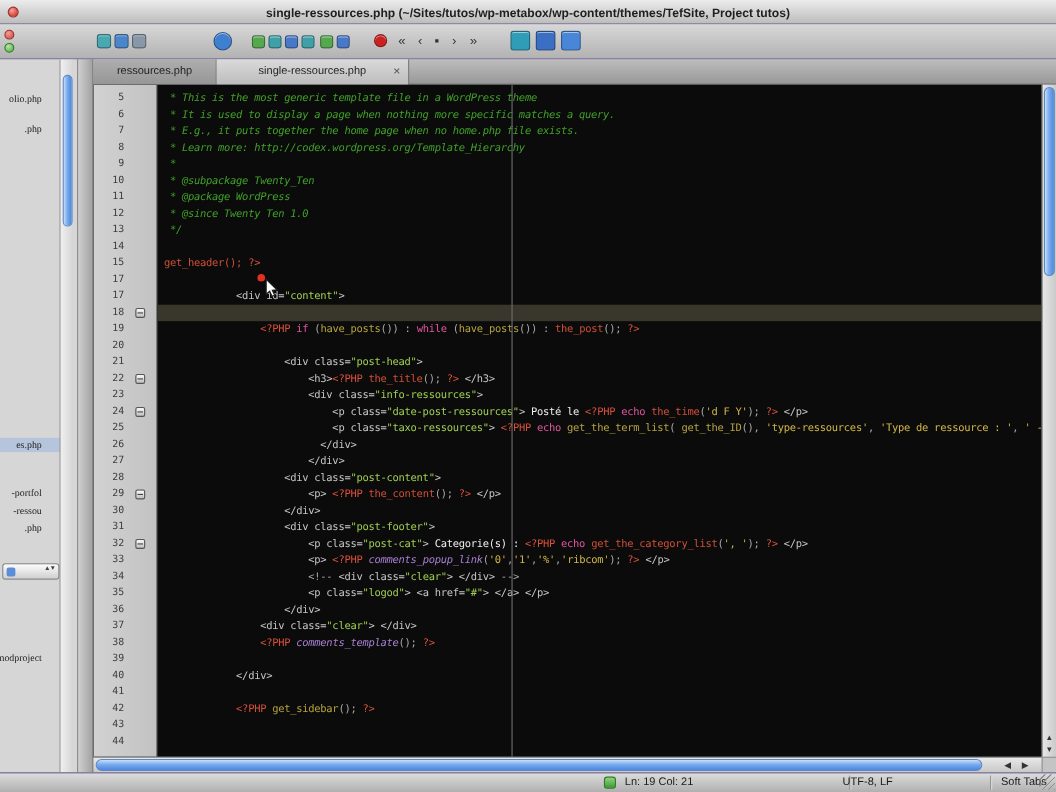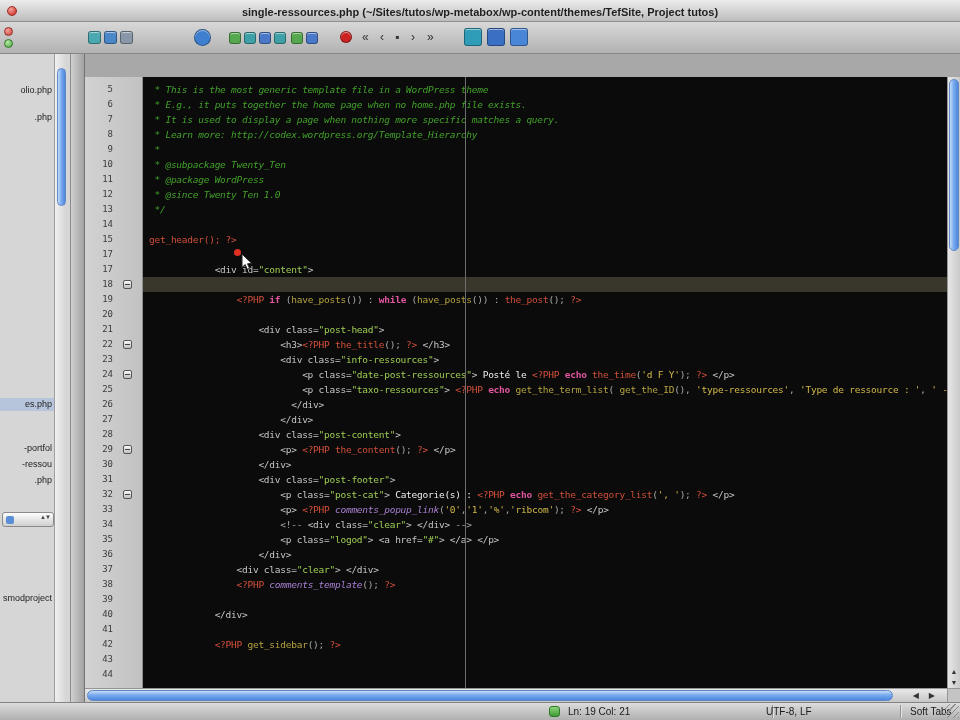--- a/index.html
+++ b/index.html
@@ -26,22 +26,22 @@
     border:1px solid rgba(0,0,0,.35); box-shadow:inset 0 1px 0 rgba(255,255,255,.5); }
   .tbicon.round { border-radius:50%; }
   .tbicon.glyph { border:none; box-shadow:none; background:none; color:#333; font-size:12px; line-height:14px; width:auto; height:auto; }
 
   
   .main { position:absolute; left:0; top:54px; width:960px; height:648px; background:#a8a8a8; }
 
   
   .drawer { position:absolute; left:0; top:0; width:70px; height:648px;
     background:#d6d6d6; overflow:hidden; }
-  .drawer-item { position:absolute; right:18px; white-space:nowrap; font-size:9px;
-    color:#222; line-height:13px; }
+  .drawer-item { position:absolute; right:32px; white-space:nowrap; font-size:9px;
+    color:#222; line-height:13px;font-family:Liberation Serif, serif; }
   .drawer-sel { position:absolute; left:0; right:14px; height:13px; background:#b7c5dc; }
   .drawer-scrollbar { position:absolute; left:54px; top:0; bottom:0; width:13px;
     background:linear-gradient(90deg,#f0f0f0,#d4d4d4); border-left:1px solid #9e9e9e; }
   .aqua-v { background:linear-gradient(90deg,#c6ddf8,#79abef 45%,#4e86dd);
     border:1px solid #5f88c5; border-radius:5px; }
   .aqua-h { background:linear-gradient(180deg,#c6ddf8,#79abef 45%,#4e86dd);
     border:1px solid #5f88c5; border-radius:6px; }
   .drawer-thumb { position:absolute; left:2px; top:14px; width:9px; height:138px; }
   .drawer-popup { position:absolute; left:2px; top:458px; width:52px; height:15px;
     background:linear-gradient(#fdfdfd,#cfcfcf); border:1px solid #8a8a8a; border-radius:3px; }
@@ -75,21 +75,21 @@
   .foldbox::after { content:""; position:absolute; left:1px; right:1px; top:3px; height:1px; background:#444; }
   .code { position:absolute; left:58px; top:0; right:0; bottom:0; padding-top:5px;
     overflow:hidden; font-family:"DejaVu Sans Mono",monospace; font-size:9.5px;
     line-height:15px; letter-spacing:-0.25px; }
   .codeline { height:15px; white-space:pre; padding-left:6px; }
   .codeline.current { background:#39362b; }
   .wrapguide { position:absolute; left:380px; top:0; bottom:0; width:1px; background:#6e6e6e; }
 
   .c-cm{color:#41a02a;font-style:italic}
   .c-pd{color:#d7503c}
-  .c-kw{color:#e0559f;font-weight:bold}
+  .c-kw{color:#e0559f;font-weight:normal}
   .c-fn{color:#cf4f38}
   .c-fy{color:#b5a33f}
   .c-fv{color:#a77fd1;font-style:italic}
   .c-st{color:#9fce53}
   .c-sy{color:#d2b748}
   .c-tg{color:#c6c6c6}
   .c-pl{color:#a8a8a8}
   .c-tx{color:#ededed}
 
   
@@ -178,20 +178,29 @@
         <div class="drawer-thumb aqua-v"></div>
       </div>
       <div class="drawer-popup">
         <span class="pp-ic"></span>
         <span class="pp-ar">▲▼</span>
       </div>
     </div>
 
     <div class="edge"></div>
 
+    <div class="tabbar">
+      <div class="tab t1">
+        <span>ressources.php</span>
+      </div>
+      <div class="tab t2">
+        <span>single-ressources.php</span>
+        <span class="tab-close">×</span>
+      </div>
+    </div>
 
     <div class="editor">
       <div class="gutter">
           <div class="gline">
             <span class="lnum">5</span>
             <span class="lfold"></span>
           </div>
           <div class="gline">
             <span class="lnum">6</span>
             <span class="lfold"></span>
@@ -354,22 +363,22 @@
             <span class="lnum">43</span>
             <span class="lfold"></span>
           </div>
           <div class="gline">
             <span class="lnum">44</span>
             <span class="lfold"></span>
           </div>
         </div>
       <div class="code">
           <div class="codeline"><span class="c-cm"> * This is the most generic template file in a WordPress theme</span></div>
+          <div class="codeline"><span class="c-cm"> * It is used to display a page when nothing more specific matches a query.</span></div>
           <div class="codeline"><span class="c-cm"> * E.g., it puts together the home page when no home.php file exists.</span></div>
-          <div class="codeline"><span class="c-cm"> * It is used to display a page when nothing more specific matches a query.</span></div>
           <div class="codeline"><span class="c-cm"> * Learn more: http://codex.wordpress.org/Template_Hierarchy</span></div>
           <div class="codeline"><span class="c-cm"> *</span></div>
           <div class="codeline"><span class="c-cm"> * @subpackage Twenty_Ten</span></div>
           <div class="codeline"><span class="c-cm"> * @package WordPress</span></div>
           <div class="codeline"><span class="c-cm"> * @since Twenty Ten 1.0</span></div>
           <div class="codeline"><span class="c-cm"> */</span></div>
           <div class="codeline"></div>
           <div class="codeline"><span class="c-fn">get_header(); </span><span class="c-pd">?&gt;</span></div>
           <div class="codeline"></div>
           <div class="codeline"><span class="c-tg">            &lt;div id=</span><span class="c-st">"content"</span><span class="c-tg">&gt;</span></div>

